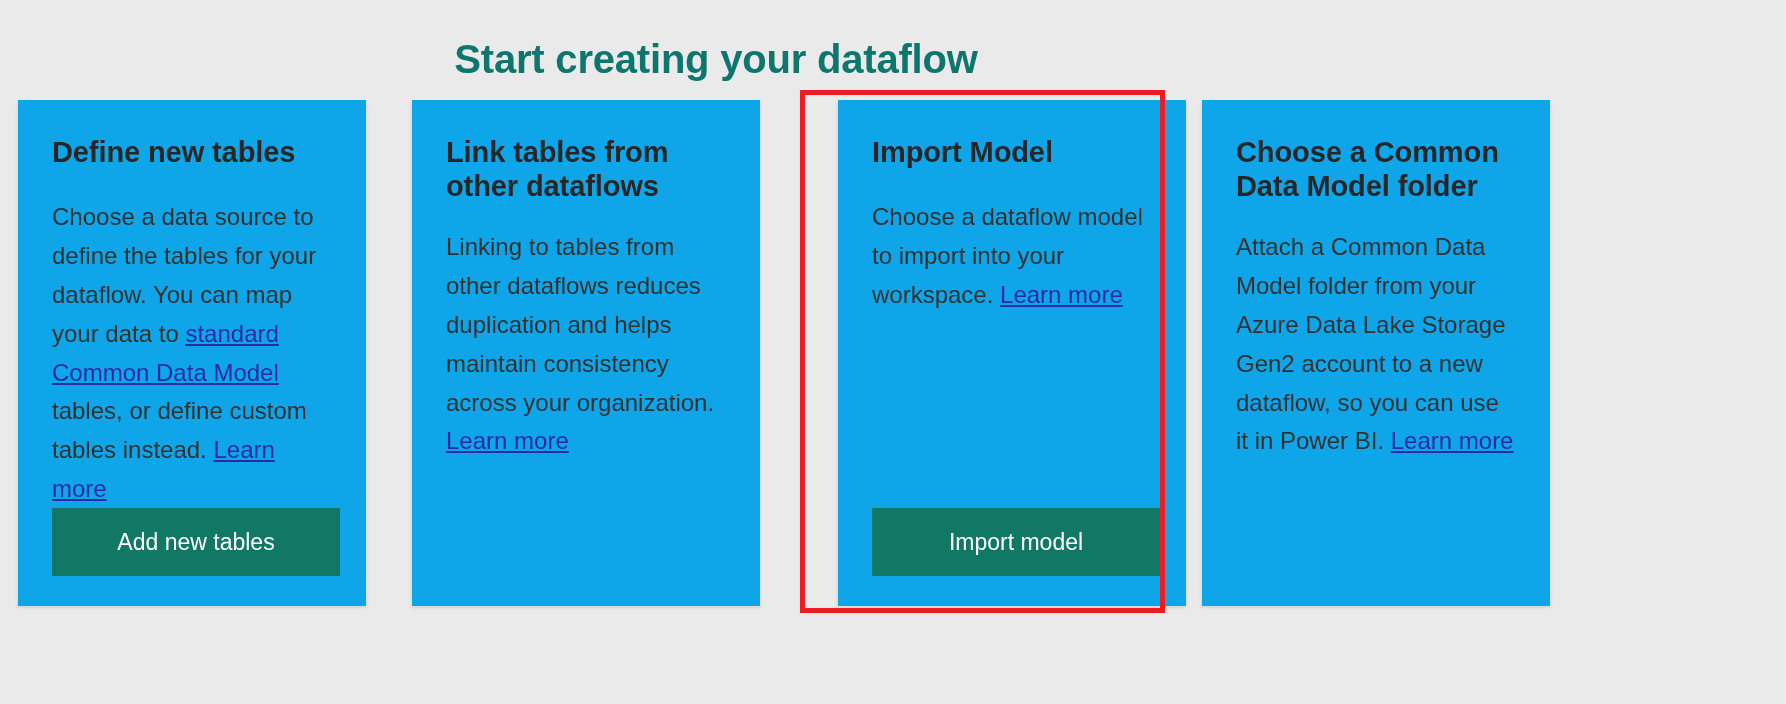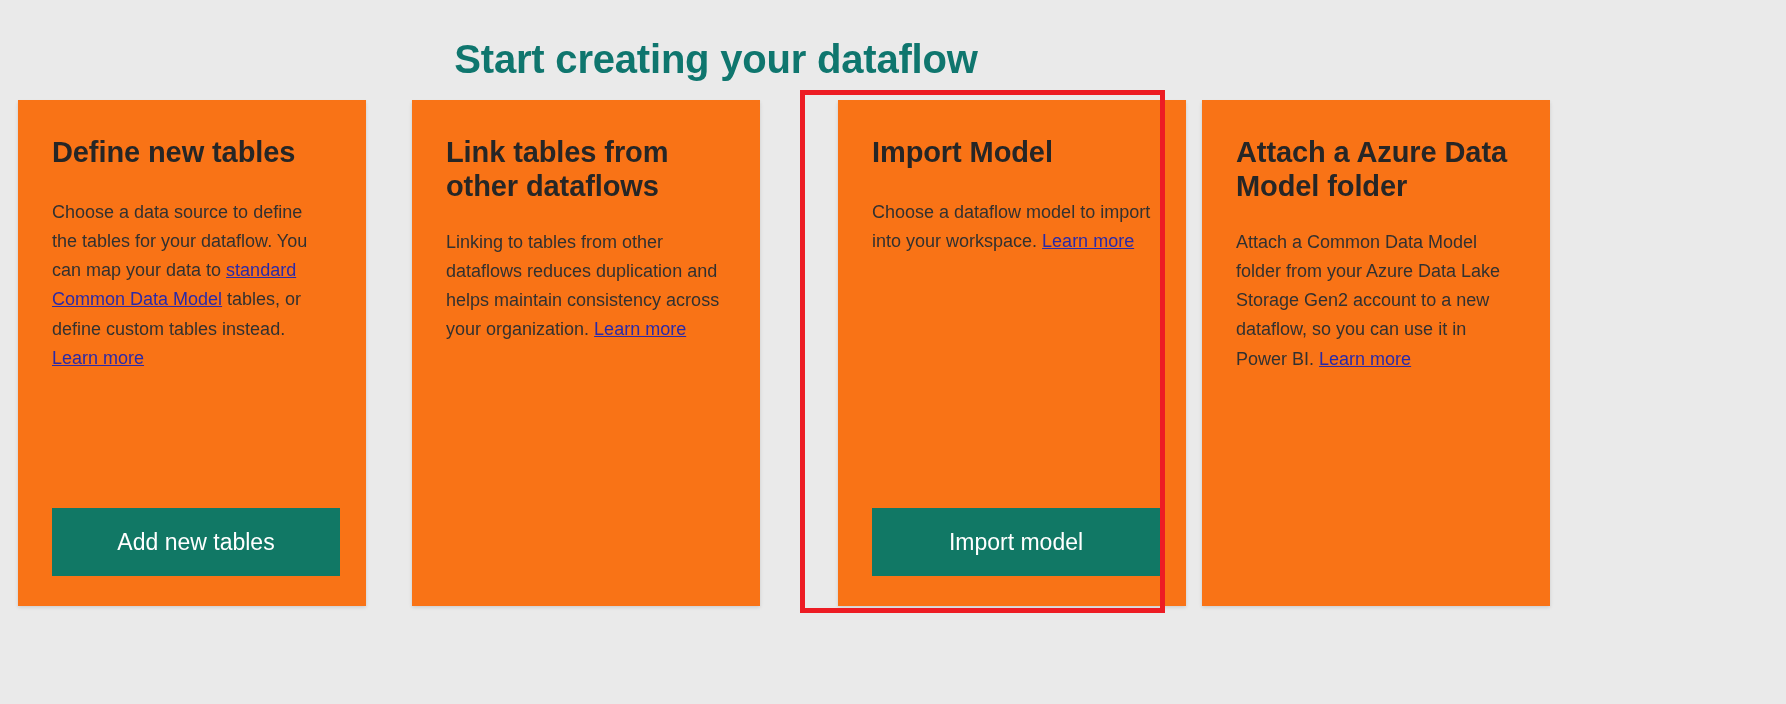--- a/index.html
+++ b/index.html
@@ -34,21 +34,21 @@
     left: 18px;
     width: 1750px;
     height: 508px;
   }
 
   .card {
     position: absolute;
     top: 0;
     width: 348px;
     height: 506px;
-    background: #f97316;
+    background: #0ea5e9;
     box-shadow: 0 1.6px 3.6px rgba(0,0,0,0.13), 0 0.3px 0.9px rgba(0,0,0,0.10);
     box-sizing: border-box;
   }
   .card-0 { left: 0px; }
   .card-1 { left: 394px; }
   .card-2 { left: 820px; }
   .card-3 { left: 1184px; }
 
   .card-inner {
     position: absolute;
@@ -67,21 +67,21 @@
     font-weight: bold;
     color: #262626;
     line-height: 1.17;
     letter-spacing: -0.1px;
   }
 
   .card-body {
     position: absolute;
     left: 0;
     width: 280px;
-    font-size: 18px;
+    font-size: 24px;
     color: #323130;
     line-height: 1.62;
   }
   .body-t1 { top: 98px; }
   .body-t2 { top: 128px; }
 
   .card-body a.inline-link,
   .learn-more {
     color: #2a2aa8;
     text-decoration: underline;
@@ -153,21 +153,21 @@
       <div class="card-body body-t1">
         <span>Choose a dataflow model to import into your workspace.</span>
         <a class="inline-link">Learn more</a>
       </div>
       <button class="card-button">Import model</button>
     </div>
   </div>
 
   <div class="card card-3">
     <div class="card-inner">
-      <div class="card-title">Attach a Azure Data Model folder</div>
+      <div class="card-title">Choose a Common Data Model folder</div>
       <div class="card-body body-t2">
         <span>Attach a Common Data Model folder from your Azure Data Lake Storage Gen2 account to a new dataflow, so you can use it in Power BI.</span>
         <a class="inline-link">Learn more</a>
       </div>
     </div>
   </div>
 
 </div>
 
 <div id="highlight-box"></div>

